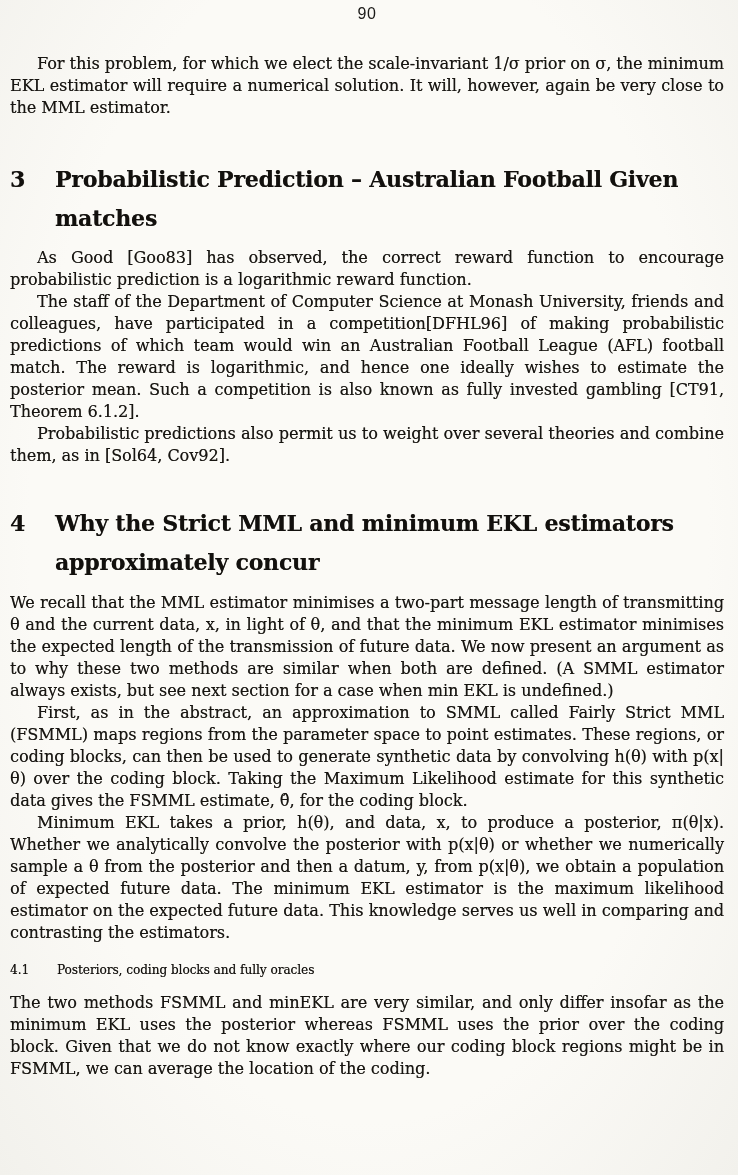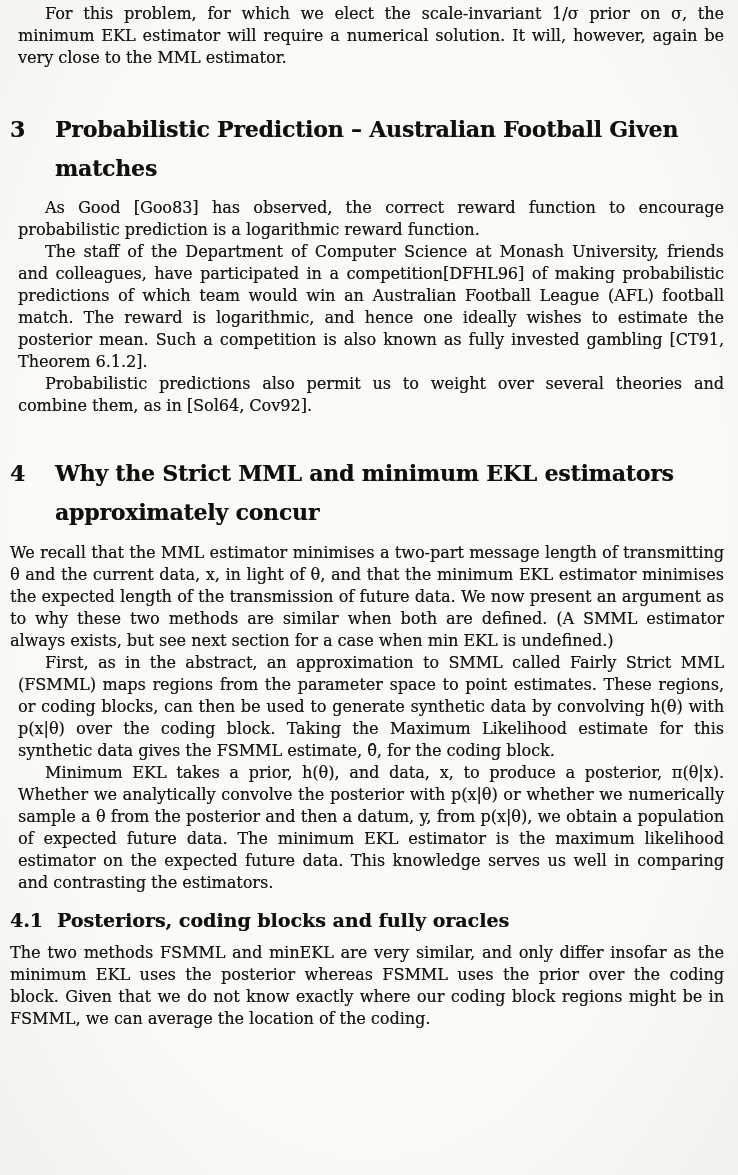--- a/index.html
+++ b/index.html
@@ -26,21 +26,21 @@
     font-size: 16px;
     letter-spacing: 0.5px;
     margin-bottom: 28px;
     text-shadow: none;
     color: #1b1a18;
   }
 
   .para {
     text-align: justify;
   }
-  .para.indent { text-indent: 27px; margin-left: 8px; }
+  .para.indent { text-indent: 27px; }
 
   .section-heading {
     display: flex;
     align-items: flex-start;
     font-weight: bold;
     font-size: 22px;
     line-height: 39px;
     letter-spacing: -0.2px;
     text-align: left;
     color: #12100d;
@@ -50,39 +50,40 @@
     width: 45px;
   }
   .section-heading .sec-title { flex: 1; }
 
   .heading-3 { margin-top: 41px; margin-bottom: 9px; }
   .heading-4 { margin-top: 37px; margin-bottom: 10px; }
 
   .sub-heading {
     display: flex;
     align-items: flex-start;
-    font-weight: bold;
-    font-size: 19px;
+    font-weight: normal;
+    font-size: 12px;
     line-height: 26px;
     margin-top: 13px;
     margin-bottom: 9px;
     text-align: left;
     color: #12100d;
   }
   .sub-heading .sec-num {
     flex: 0 0 47px;
     width: 47px;
   }
   .sub-heading .sec-title { flex: 1; }
 </style>
 </head>
 <body>
 
 <div class="page">
 
+  <div class="page-number">90</div>
 
   <p class="para indent">For this problem, for which we elect the scale-invariant 1/σ prior on σ, the minimum EKL estimator will require a numerical solution. It will, however, again be very close to the MML estimator.</p>
 
   <div class="section-heading heading-3">
     <span class="sec-num">3</span>
     <span class="sec-title">Probabilistic Prediction – Australian Football Given matches</span>
   </div>
 
   <p class="para indent">As Good [Goo83] has observed, the correct reward function to encourage probabilistic prediction is a logarithmic reward function.</p>
   <p class="para indent">The staff of the Department of Computer Science at Monash University, friends and colleagues, have participated in a competition[DFHL96] of making probabilistic predictions of which team would win an Australian Football League (AFL) football match. The reward is logarithmic, and hence one ideally wishes to estimate the posterior mean. Such a competition is also known as fully invested gambling [CT91, Theorem 6.1.2].</p>

